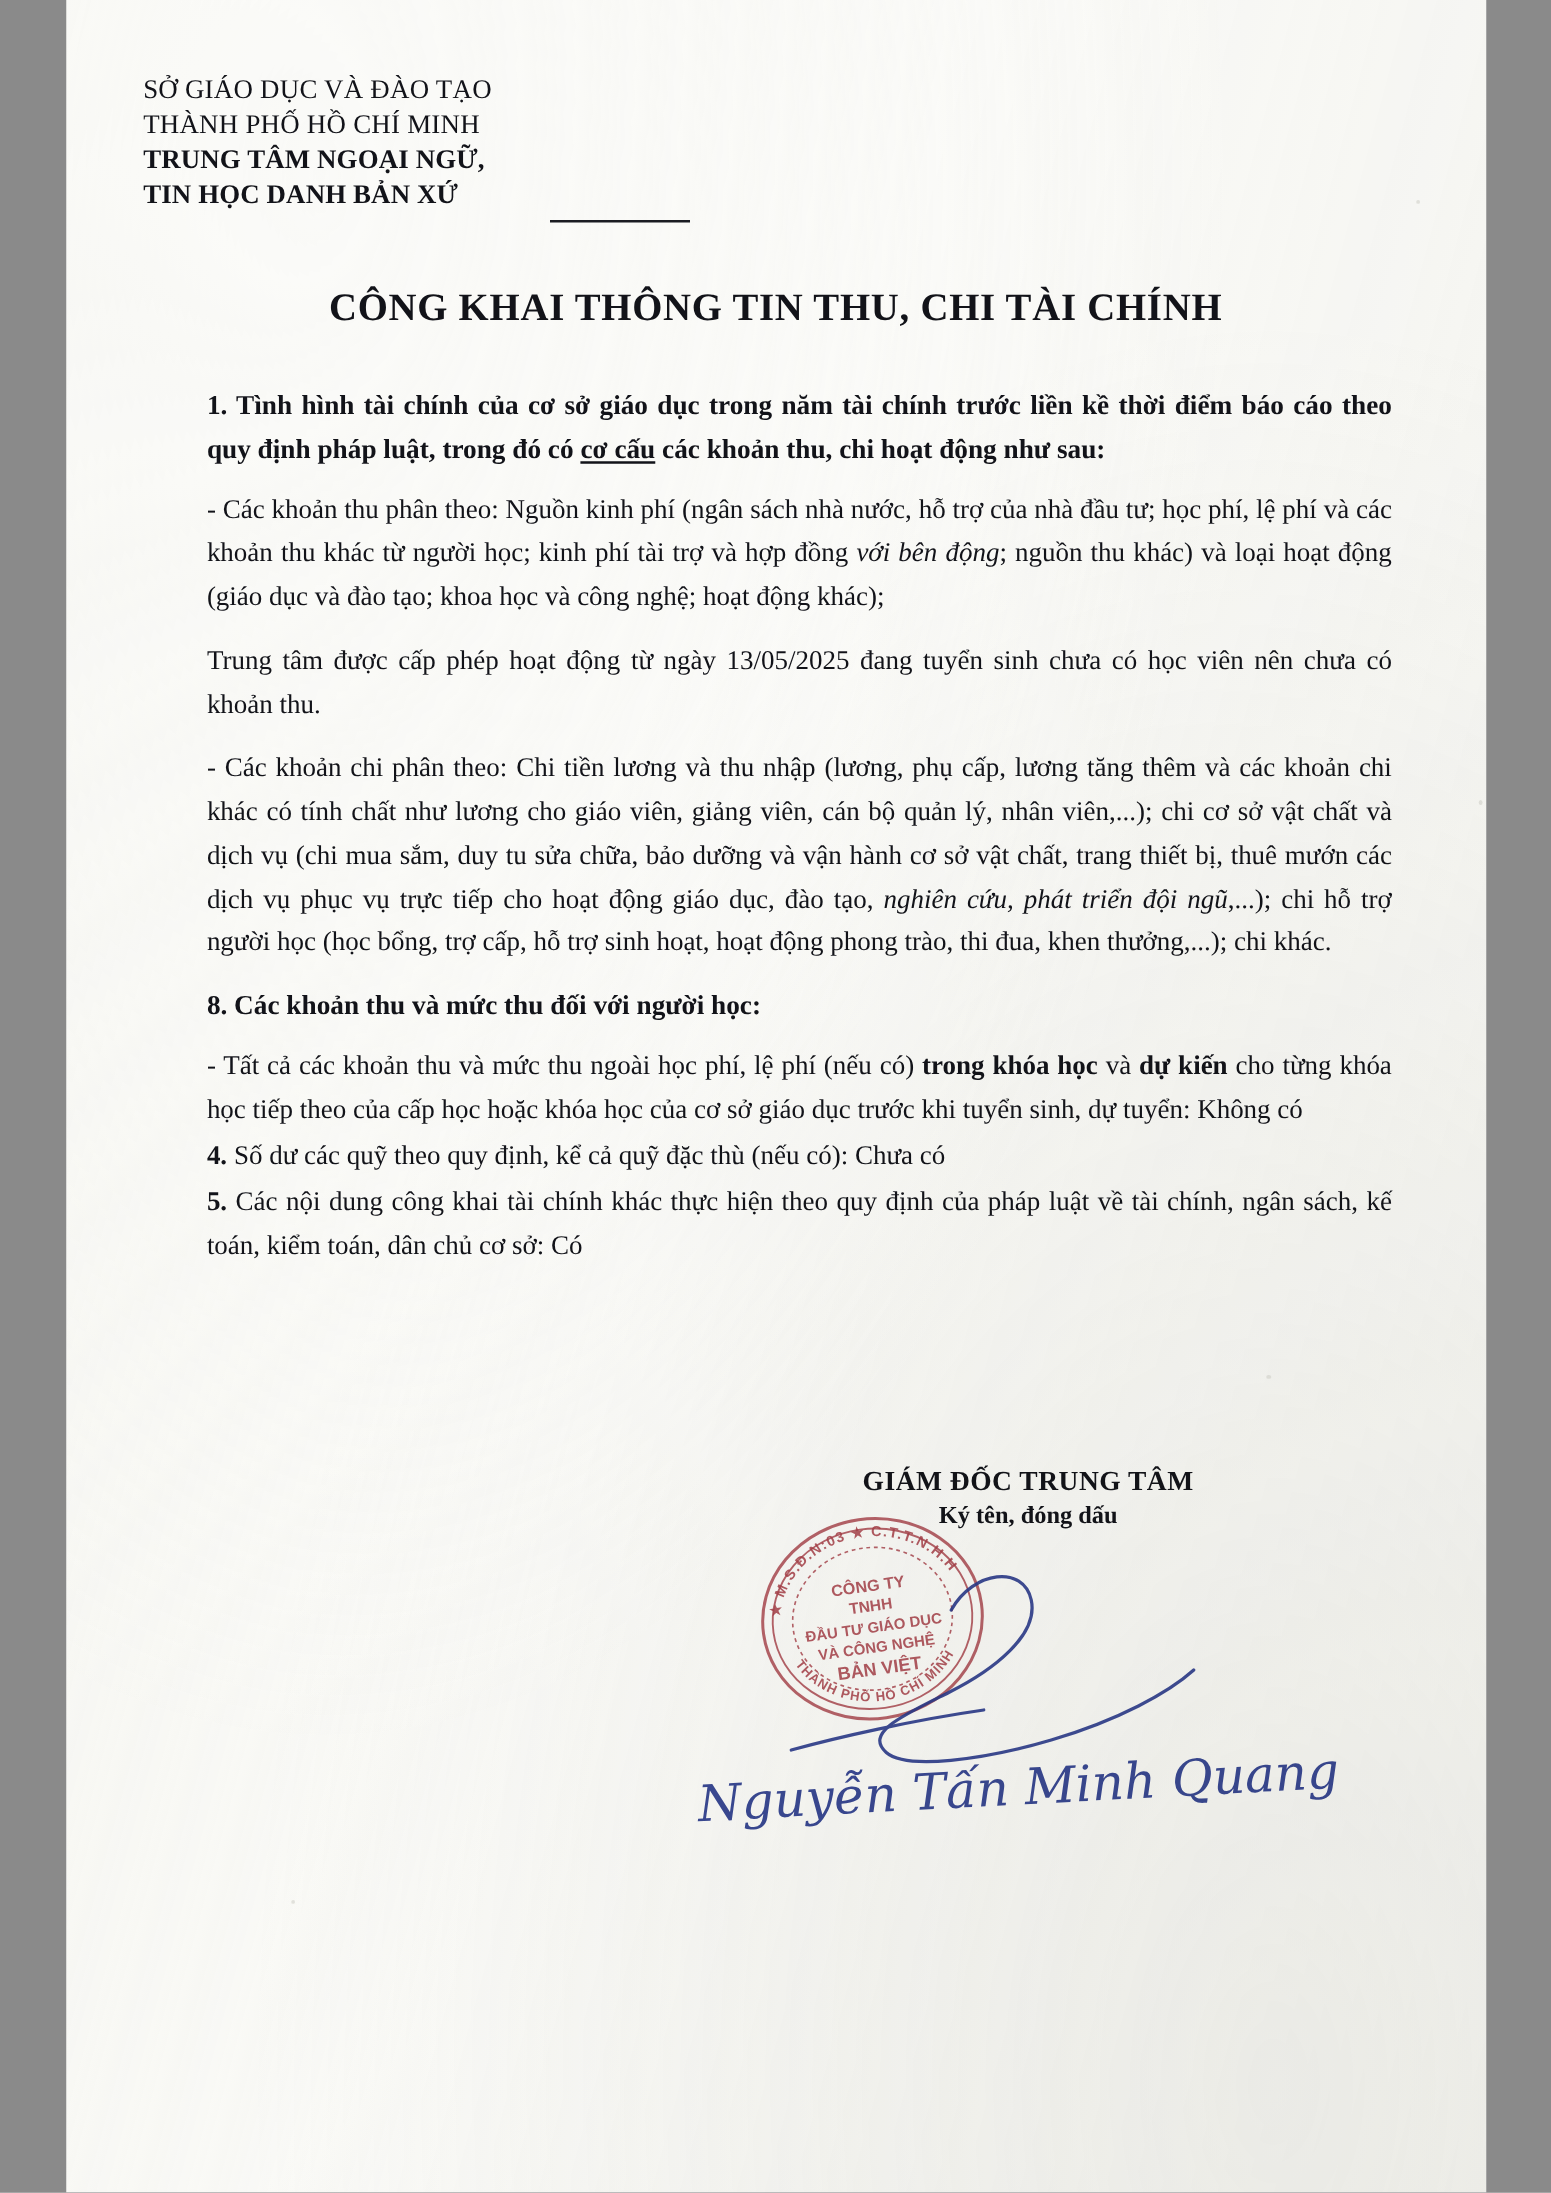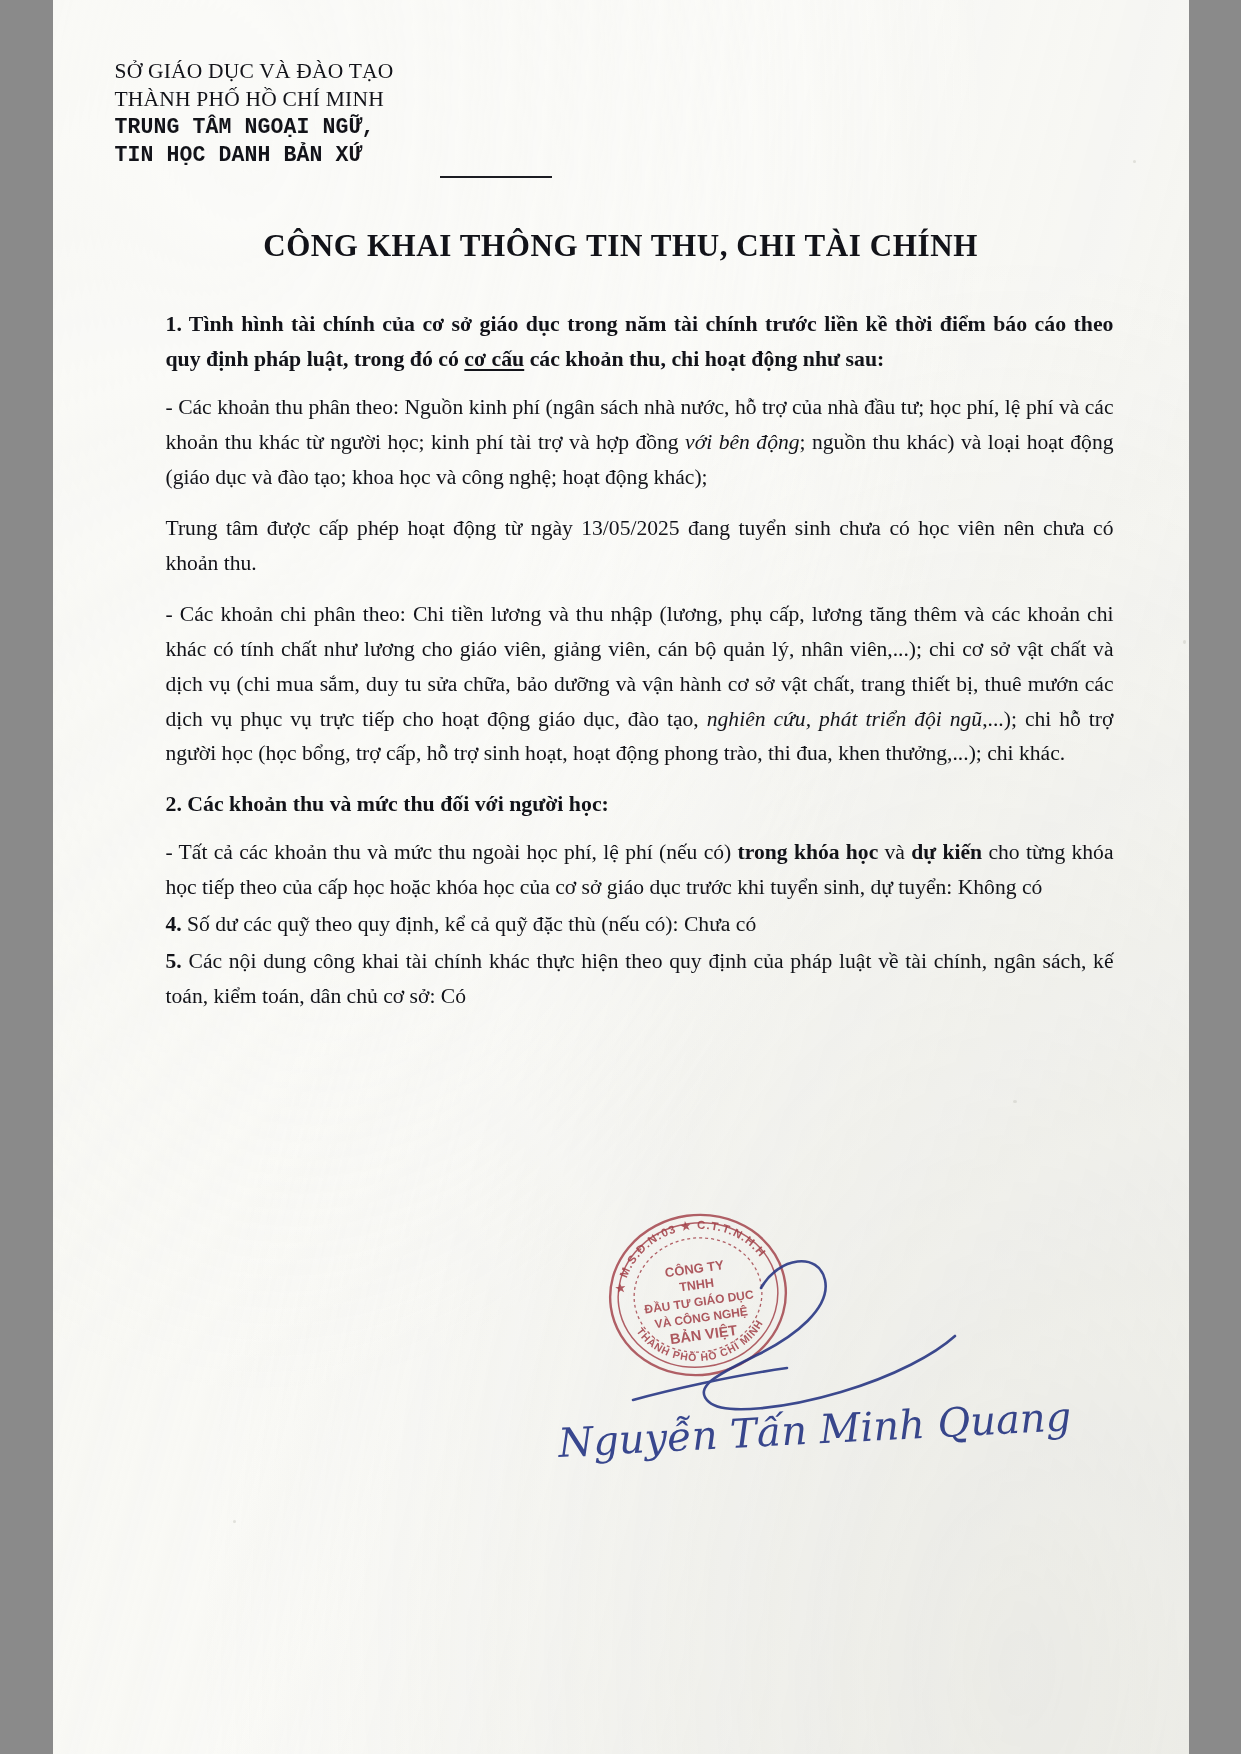--- a/index.html
+++ b/index.html
@@ -43,21 +43,21 @@
     left: 62px;
     top: 58px;
     width: 470px;
     line-height: 1.30;
   }
   .lh-line {
     font-size: 21.5px;
     letter-spacing: .2px;
     white-space: nowrap;
   }
-  .lh-line.bold { font-weight: bold; letter-spacing: .1px; font-family: Liberation Mono, monospace; }
+  .lh-line.bold { font-weight: bold; letter-spacing: .1px; }
   .lh-rule {
     position: absolute;
     left: 325px;
     top: 118px;
     width: 112px;
     height: 2px;
     background: #1b1c22;
   }
 
   
@@ -172,37 +172,41 @@
     <p class="gap-lg">
       <span>- Các khoản thu phân theo: Nguồn kinh phí (ngân sách nhà nước, hỗ trợ của nhà đầu tư; học phí, lệ phí và các khoản thu khác từ người học; kinh phí tài trợ và hợp đồng </span><span class="i">với bên động</span><span>; nguồn thu khác) và loại hoạt động (giáo dục và đào tạo; khoa học và công nghệ; hoạt động khác);</span>
     </p>
 
     <p class="gap-lg">Trung tâm được cấp phép hoạt động từ ngày 13/05/2025 đang tuyển sinh chưa có học viên nên chưa có khoản thu.</p>
 
     <p class="gap-lg">
       <span>- Các khoản chi phân theo: Chi tiền lương và thu nhập (lương, phụ cấp, lương tăng thêm và các khoản chi khác có tính chất như lương cho giáo viên, giảng viên, cán bộ quản lý, nhân viên,...); chi cơ sở vật chất và dịch vụ (chi mua sắm, duy tu sửa chữa, bảo dưỡng và vận hành cơ sở vật chất, trang thiết bị, thuê mướn các dịch vụ phục vụ trực tiếp cho hoạt động giáo dục, đào tạo, </span><span class="i">nghiên cứu, phát triển đội ngũ</span><span>,...); chi hỗ trợ người học (học bổng, trợ cấp, hỗ trợ sinh hoạt, hoạt động phong trào, thi đua, khen thưởng,...); chi khác.</span>
     </p>
 
-    <p class="sec-head">2. Các khoản thu và mức thu đối với người học:</p>
+    <p class="sec-head">8. Các khoản thu và mức thu đối với người học:</p>
 
 
     <p class="tight">
       <span>- Tất cả các khoản thu và mức thu ngoài học phí, lệ phí (nếu có) </span><span class="b">trong khóa học</span><span> và </span><span class="b">dự kiến</span><span> cho từng khóa học tiếp theo của cấp học hoặc khóa học của cơ sở giáo dục trước khi tuyển sinh, dự tuyển: Không có</span>
     </p>
 
 
     <p class="tight">
       <span class="b">4.</span><span> Số dư các quỹ theo quy định, kể cả quỹ đặc thù (nếu có): Chưa có</span>
     </p>
 
     <p class="tight">
       <span class="b">5.</span><span> Các nội dung công khai tài chính khác thực hiện theo quy định của pháp luật về tài chính, ngân sách, kế toán, kiểm toán, dân chủ cơ sở: Có</span>
     </p>
   </div>
 
+  <div class="sign-block">
+    <div class="sign-title">GIÁM ĐỐC TRUNG TÂM</div>
+    <div class="sign-sub">Ký tên, đóng dấu</div>
+  </div>
 
   <div class="seal">
     <svg width="210" height="180" viewBox="0 0 210 180">
       <g transform="rotate(-8 105 90)" fill="none" stroke="#a8414a" stroke-width="2.4" opacity="0.82">
         <ellipse cx="105" cy="90" rx="88" ry="80"></ellipse>
         <ellipse cx="105" cy="90" rx="80" ry="72" stroke-width="1.5"></ellipse>
         <ellipse cx="105" cy="90" rx="64" ry="57" stroke-width="1.3" stroke-dasharray="3 3"></ellipse>
       </g>
       <g transform="rotate(-8 105 90)" opacity="0.86">
         <path id="sealTop" d="M 30 92 A 75 68 0 0 1 180 92" fill="none"></path>

